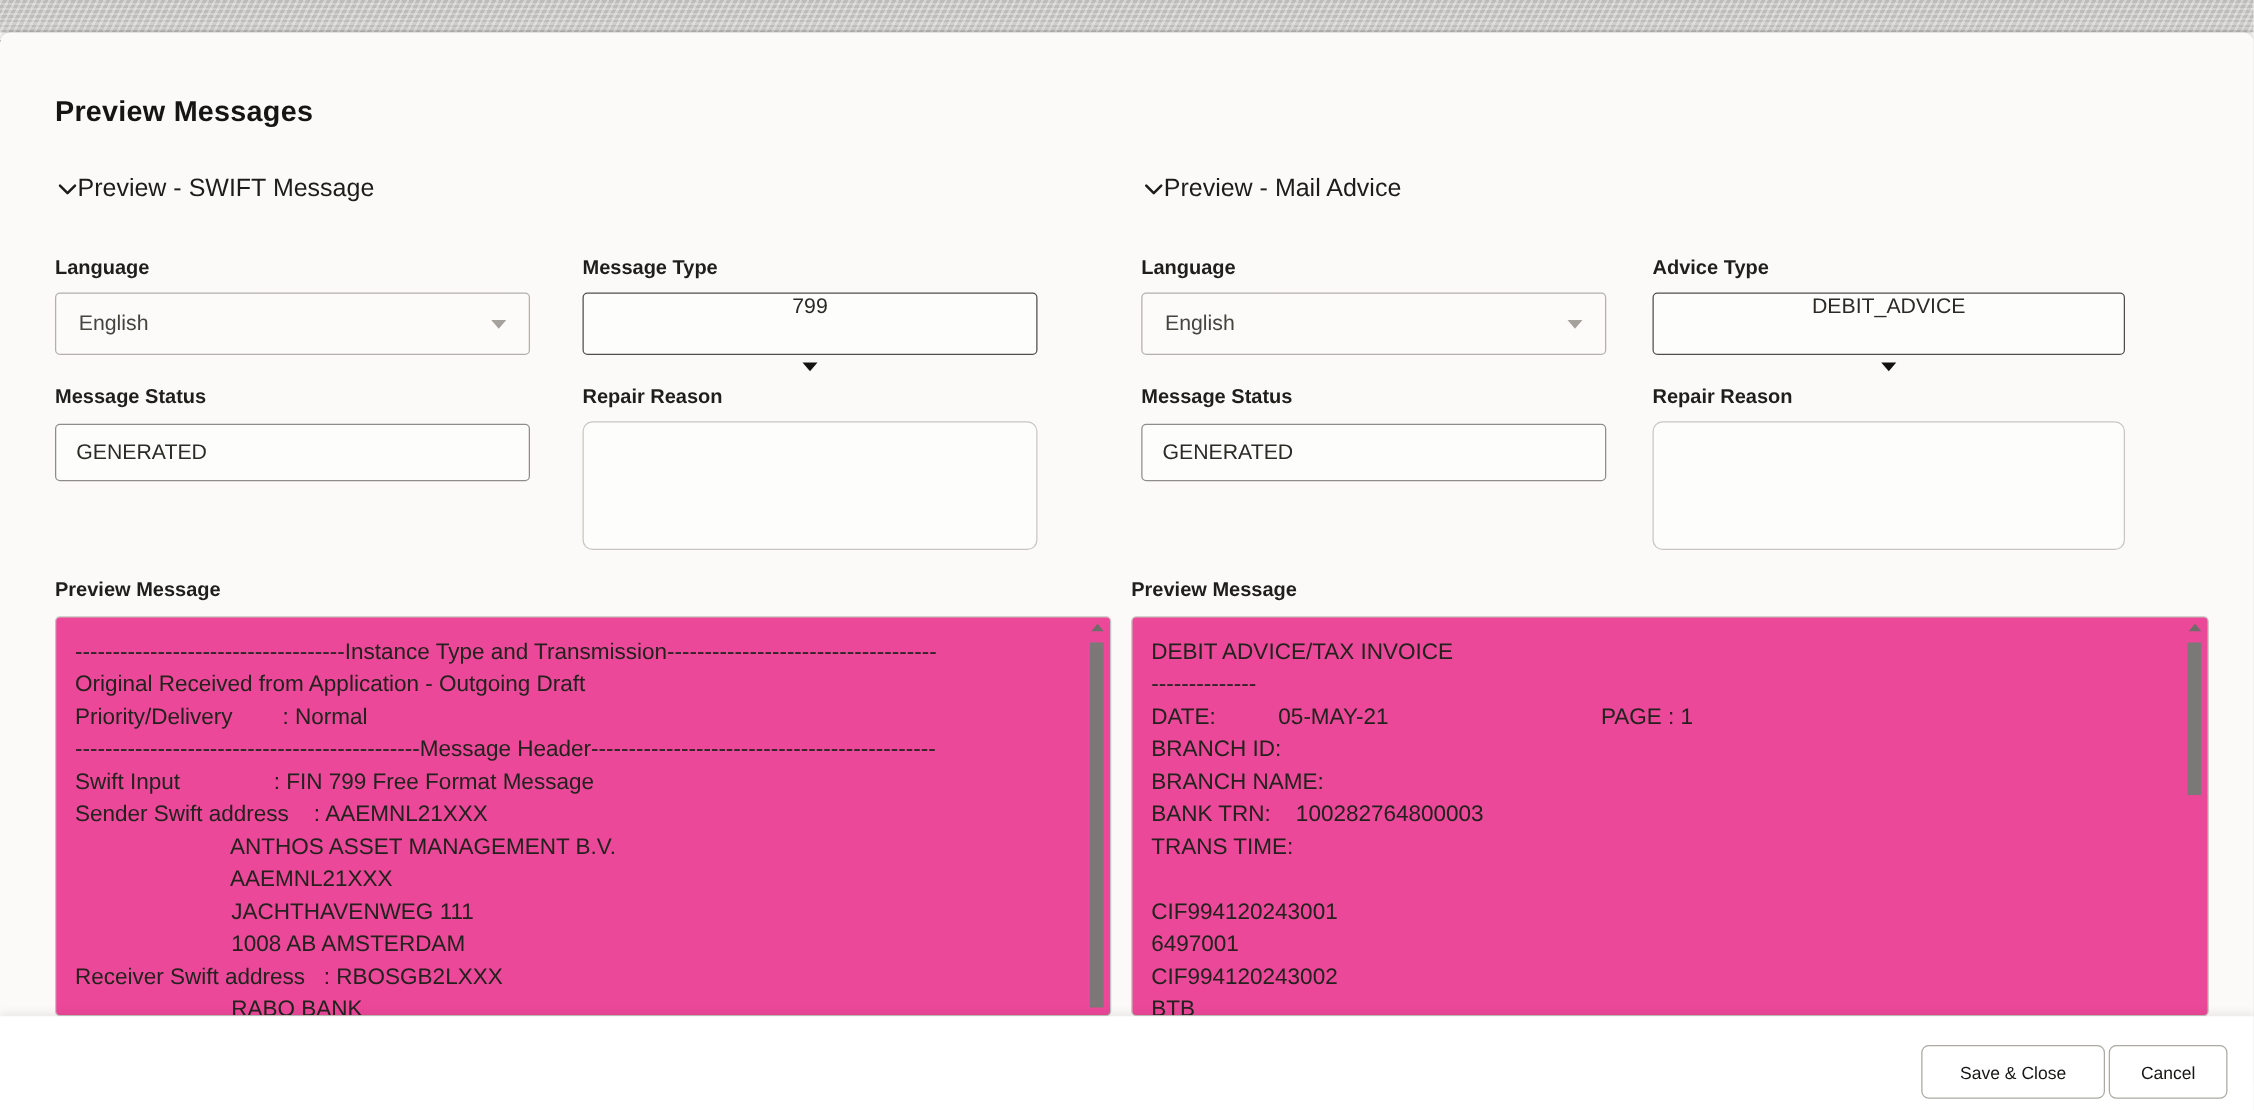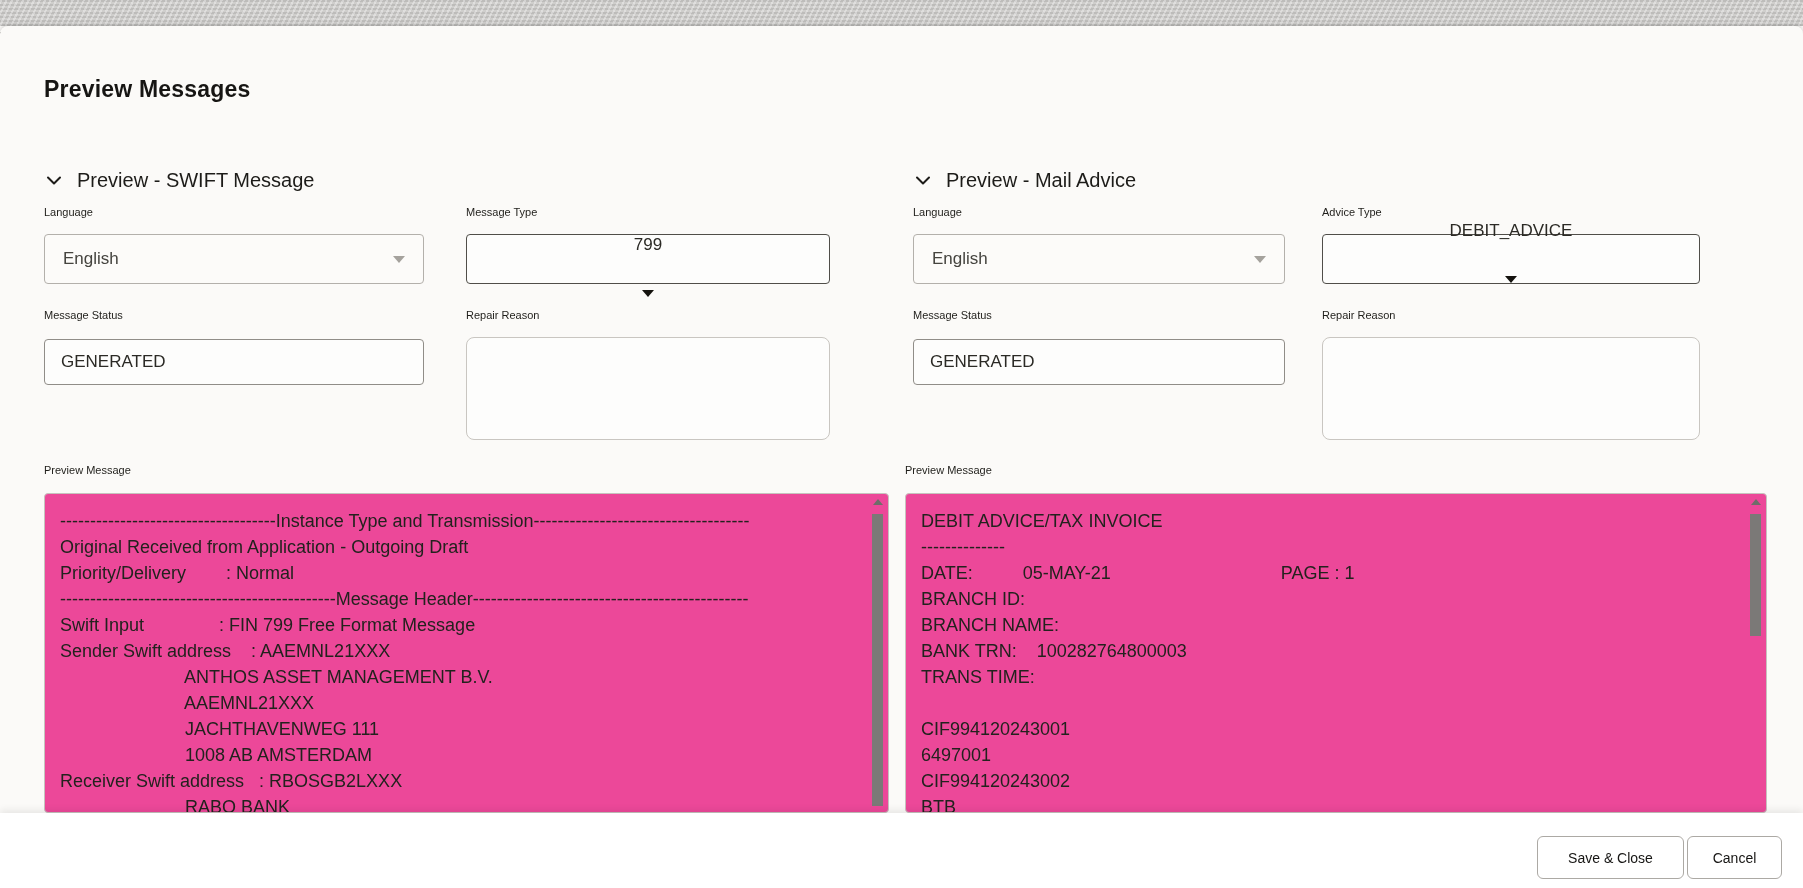--- a/index.html
+++ b/index.html
@@ -17,24 +17,24 @@
       repeating-linear-gradient(0deg, #bdbcba 0 2px, #cfcecc 2px 4px);
   }
   .dark-sliver { position:absolute; left:0; top:32px; width:3px; height:42px; background:#3b3a38; }
   .modal {
     position:absolute; left:0; top:26px; width:1803px; height:840px;
     background:#fbfaf8; border-radius:8px 8px 0 0;
     box-shadow:0 -1px 4px rgba(0,0,0,.18);
   }
   .page-title { position:absolute; left:44px; top:50px; font-size:23px; font-weight:700; letter-spacing:.2px; }
 
-  .section-header { position:absolute; top:143px; display:flex; align-items:center; gap:15px; font-size:20px; color:#1d1c19; }
+  .section-header { position:absolute; top:114px; display:flex; align-items:center; gap:0; font-size:20px; color:#1d1c19; }
   .section-header .chev { display:block; }
 
-  .field-label { position:absolute; font-size:11px; font-weight:400; color:#1f1e1a; }
+  .field-label { position:absolute; font-size:16px; font-weight:700; color:#1f1e1a; }
 
   .select, .text-input {
     position:absolute; display:flex; align-items:center;
     font-size:17px; color:#2b2a25; background:#fcfbf9; border-radius:4px;
   }
   .select { justify-content:space-between; padding:0 18px;gap:35px; }
   .select.disabled { border:1px solid #b3b0ab; color:#45443f; }
   .select.active   { border:1.5px solid #504e49; background:#fdfdfc;flex-direction:column; }
   .tri { width:0; height:0; border-left:6px solid transparent; border-right:6px solid transparent; border-top:7px solid #14120e; }
   .tri.gray { border-top-color:#a5a29d; }
@@ -138,21 +138,21 @@
       <span>Preview - Mail Advice</span>
     </div>
 
     <div class="field-label" style="left:913px; top:180px;">Language</div>
     <div class="field-label" style="left:1322px; top:180px;">Advice Type</div>
 
     <div class="select disabled" style="left:913px; top:208px; width:372px; height:50px;">
       <span>English</span>
       <span class="tri gray"></span>
     </div>
-    <div class="select active" style="left:1322px; top:208px; width:378px; height:50px;justify-content:flex-end;">
+    <div class="select active" style="left:1322px; top:208px; width:378px; height:50px;">
       <span>DEBIT_ADVICE</span>
       <span class="tri"></span>
     </div>
 
     <div class="field-label" style="left:913px; top:283px;">Message Status</div>
     <div class="field-label" style="left:1322px; top:283px;">Repair Reason</div>
 
     <div class="text-input" style="left:913px; top:313px; width:372px; height:46px;">
       <span>GENERATED</span>
     </div>

